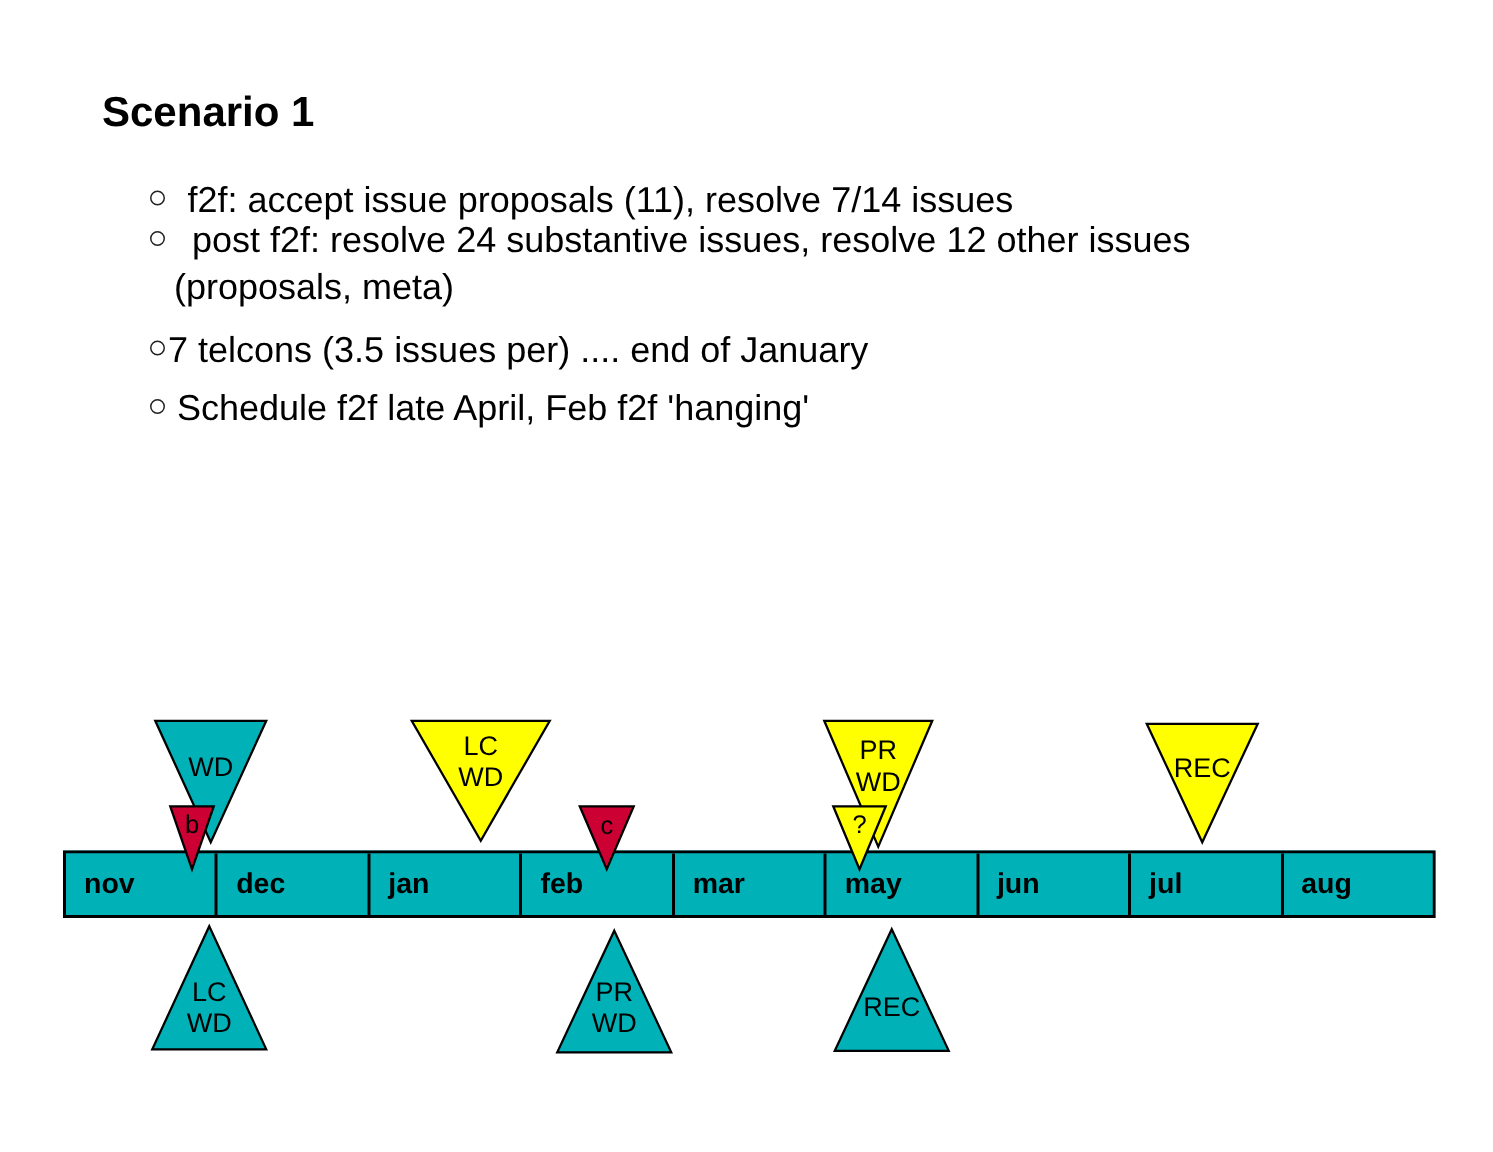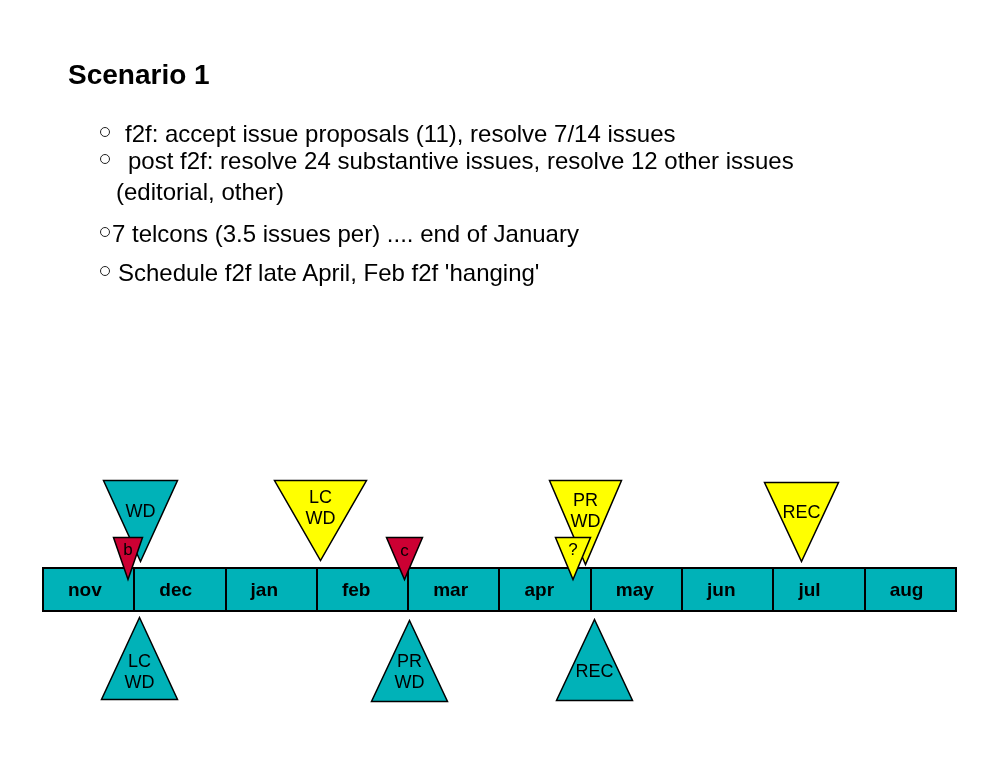--- a/index.html
+++ b/index.html
@@ -20,21 +20,21 @@
   }
   .bullet-text{font-size:24px;line-height:31px;white-space:nowrap;}
   .cont-line{white-space:nowrap;}
   
   .timeline-bar{
     position:absolute;left:42px;top:567px;width:911px;height:41px;
     display:flex;border:2px solid #000;background:var(--teal,#00B2B8);
   }
   .month-cell{
     flex:1 1 0;border-left:2px solid #000;
-    font-size:19px;font-weight:bold;line-height:41px;padding-left:24px;
+    font-size:19px;font-weight:bold;line-height:41px;padding-left:12px;
     color:#000;background:var(--teal,#00B2B8);
     box-sizing:border-box;
   }
   .month-cell:first-child{border-left:none;}
   
   .marker{position:absolute;}
   .marker svg{position:absolute;left:0;top:0;display:block;overflow:visible;}
   .marker polygon{stroke:#000;stroke-width:1.5;}
   .f-teal{fill:var(--teal,#00B2B8);}
   .f-yellow{fill:var(--yellow,#FFFF00);}
@@ -52,41 +52,40 @@
 
 <div class="bullet-row" style="top:118px">
   <span class="bullet-dot"></span>
   <span class="bullet-text" style="margin-left:15px">f2f: accept issue proposals (11), resolve 7/14 issues</span>
 </div>
 
 <div class="bullet-row" style="top:145px">
   <span class="bullet-dot"></span>
   <span class="bullet-text" style="margin-left:18px">
     <span>post f2f: resolve 24 substantive issues, resolve 12 other issues</span><br>
-    <span class="cont-line" style="margin-left:-12px">(editorial, other)</span>
+    <span class="cont-line" style="margin-left:-12px">(proposals, meta)</span>
   </span>
 </div>
 
 <div class="bullet-row" style="top:218px">
   <span class="bullet-dot"></span>
   <span class="bullet-text" style="margin-left:2px">7 telcons (3.5 issues per) .... end of January</span>
 </div>
 
 <div class="bullet-row" style="top:257px">
   <span class="bullet-dot"></span>
   <span class="bullet-text" style="margin-left:8px">Schedule f2f late April, Feb f2f 'hanging'</span>
 </div>
 
 <div class="timeline-bar">
   <div class="month-cell">nov</div>
   <div class="month-cell">dec</div>
   <div class="month-cell">jan</div>
   <div class="month-cell">feb</div>
   <div class="month-cell">mar</div>
-  <div class="month-cell">apr</div>
   <div class="month-cell">may</div>
   <div class="month-cell">jun</div>
   <div class="month-cell">jul</div>
   <div class="month-cell">aug</div>
 </div>
 
 <div class="marker" style="left:102px;top:479px;width:77px;height:84px">
   <svg width="77" height="84">
     <polygon class="f-teal" points="1.5,1.5 75.5,1.5 38.5,82.5"></polygon>
     </svg>

